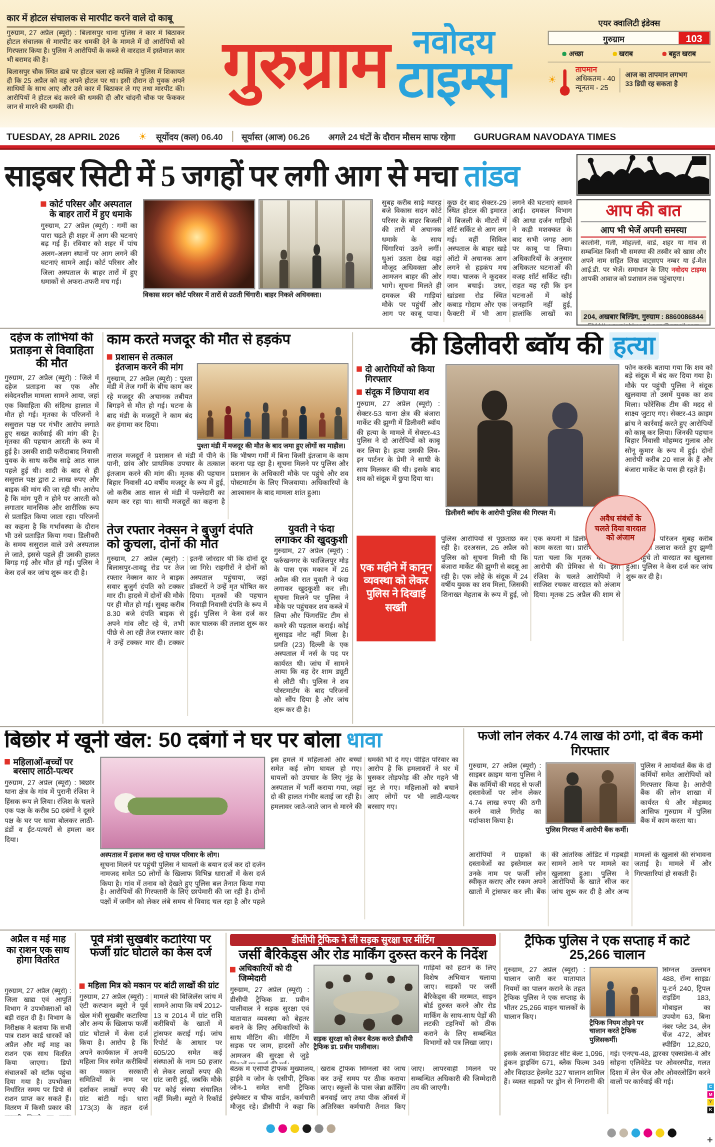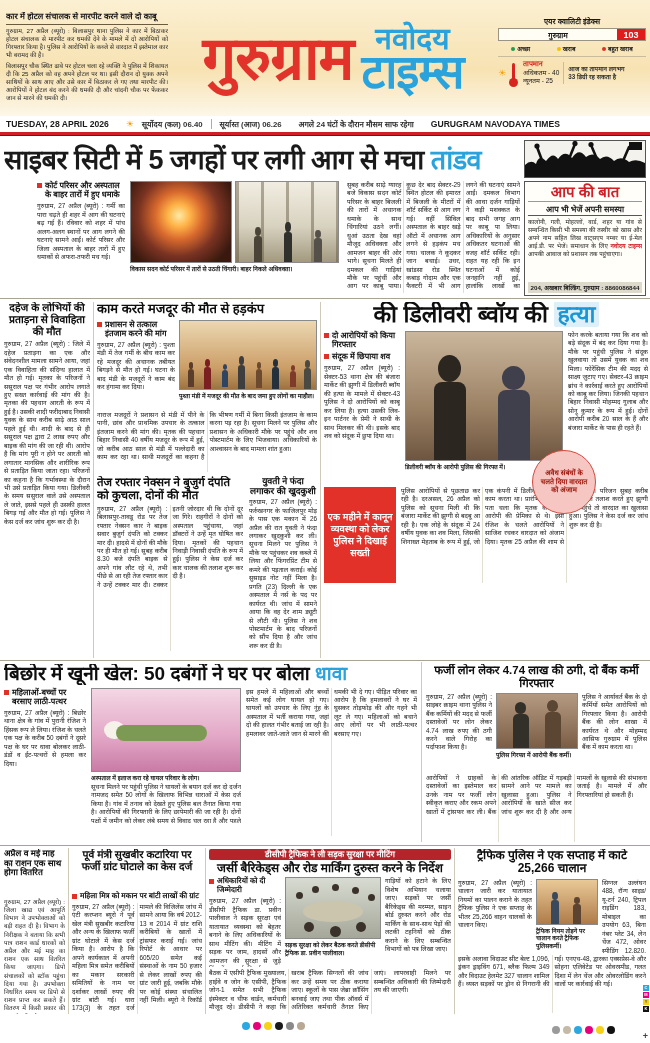--- a/index.html
+++ b/index.html
@@ -51,21 +51,21 @@
 .vsep{width:1px;height:22px;background:#c9bc9c;}
 .note{width:62px;font-size:6.3px;line-height:1.25;font-weight:bold;color:#333;}
 
 .dateline{left:0;top:116px;width:566px;height:16px;display:flex;align-items:center;padding:0 6px;gap:8px;background:#fff;}
 .dateline .d{font-size:8.6px;font-weight:bold;}
 .dateline .s{font-size:7.8px;font-weight:bold;color:#333;}
 .dl-sep{width:1px;height:10px;background:#b9ab8d;}
 .rule{left:0;top:132px;width:650px;height:4px;background:#d01f26;border-bottom:1px solid #7e1010;}
 
 .lead{left:4px;top:140px;width:516px;height:156px;}
-.lead .h1{font-size:27px;font-weight:900;letter-spacing:-.5px;white-space:nowrap;overflow:hidden;}
+.lead .h1{font-size:27px;font-weight:900;letter-spacing:-.5px;white-space:nowrap;overflow:hidden;font-family:Liberation Serif, serif;}
 .lead .row{display:flex;gap:5px;margin-top:4px;height:116px;}
 .aap{left:524px;top:140px;width:122px;height:156px;}
 .protest{width:122px;height:38px;border:1px solid #555;background:#f4f2ec;overflow:hidden;}
 .aapbox{margin-top:3px;border:1px solid #555;background:#fffef8;height:115px;padding:2px 3px;overflow:hidden;}
 .aapbox .t{color:#d01f26;font-size:15px;font-weight:900;text-align:center;line-height:1;}
 .aapbox .st{font-size:8px;font-weight:bold;text-align:center;border-top:1px solid #999;border-bottom:1px solid #d01f26;margin:2px 0;padding:1px 0;}
 .aapbox .bt{font-size:6.1px;}
 .aapbox .addr{background:#dedacb;font-size:6.2px;font-weight:bold;text-align:center;margin-top:2px;padding:1px 0;}
 .aapbox .mail{font-size:6px;text-align:center;color:#333;padding-top:1px;}
 .brand-red{color:#d01f26;font-weight:bold;}
@@ -220,21 +220,21 @@
   <div class="abs vr" style="left:93px;top:302px;height:356px;"></div>
   <div class="abs vr" style="left:320px;top:302px;height:356px;"></div>
 
   <div class="abs" style="left:4px;top:302px;width:86px;height:354px;overflow:hidden;">
     <div class="shd" style="font-size:10.5px;text-align:center;margin-bottom:3px;">दहेज के लोभियों की प्रताड़ना से विवाहिता की मौत</div>
     <div class="bt" style="height:306px;">गुरुग्राम, 27 अप्रैल (ब्यूरो) : जिले में दहेज प्रताड़ना का एक और संवेदनशील मामला सामने आया, जहां एक विवाहिता की संदिग्ध हालात में मौत हो गई। मृतका के परिजनों ने ससुराल पक्ष पर गंभीर आरोप लगाते हुए सख्त कार्रवाई की मांग की है। मृतका की पहचान आरती के रूप में हुई है। उसकी शादी फरीदाबाद निवासी युवक के साथ करीब साढ़े आठ साल पहले हुई थी। शादी के बाद से ही ससुराल पक्ष द्वारा 2 लाख रुपए और बाइक की मांग की जा रही थी। आरोप है कि मांग पूरी न होने पर आरती को लगातार मानसिक और शारीरिक रूप से प्रताड़ित किया जाता रहा। परिजनों का कहना है कि गर्भावस्था के दौरान भी उसे प्रताड़ित किया गया। डिलीवरी के समय ससुराल वाले उसे अस्पताल ले जाते, इससे पहले ही उसकी हालत बिगड़ गई और मौत हो गई। पुलिस ने केस दर्ज कर जांच शुरू कर दी है।</div>
   </div>
 
   <div class="abs" style="left:97px;top:302px;width:220px;height:170px;overflow:hidden;">
     <div class="shd" style="font-size:13px;margin-bottom:3px;">काम करते मजदूर की मौत से हड़कंप</div>
-    <div style="display:flex;gap:4px;">
+    <div style="display:flex;gap:4px;align-items:flex-end;">
       <div style="width:78px;flex:none;">
         <div class="bullet">
             <span class="sq"></span>
             <span>प्रशासन से तत्काल इंतजाम करने की मांग</span>
           </div>
         <div class="bt" style="height:68px;">गुरुग्राम, 27 अप्रैल (ब्यूरो) : पुश्ता मंडी में तेज गर्मी के बीच काम कर रहे मजदूर की अचानक तबीयत बिगड़ने से मौत हो गई। घटना के बाद मंडी के मजदूरों ने काम बंद कर हंगामा कर दिया।</div>
       </div>
       <div style="flex:1;">
         <div class="ph ph-crowd" style="width:100%;height:70px;">
           <span class="fig" style="left:8px;bottom:2px;width:6px;height:18px;background:#5a3d2b;"></span>
@@ -332,21 +332,21 @@
     </div>
     <div class="bt c3" style="height:84px;margin-top:3px;">आरोपियों ने ग्राहकों के दस्तावेजों का इस्तेमाल कर उनके नाम पर फर्जी लोन स्वीकृत कराए और रकम अपने खातों में ट्रांसफर कर ली। बैंक की आंतरिक ऑडिट में गड़बड़ी सामने आने पर मामले का खुलासा हुआ। पुलिस ने आरोपियों के खाते सीज कर जांच शुरू कर दी है और अन्य मामलों के खुलासे की संभावना जताई है। मामले में और गिरफ्तारियां हो सकती हैं।</div>
   </div>
 
   <div class="abs hr" style="left:0;top:845px;width:650px;"></div>
   <div class="abs vr" style="left:68px;top:848px;height:166px;"></div>
   <div class="abs vr" style="left:205px;top:848px;height:166px;"></div>
   <div class="abs vr" style="left:454px;top:848px;height:166px;"></div>
 
   <div class="abs" style="left:4px;top:849px;width:61px;height:165px;overflow:hidden;">
-    <div class="shd" style="font-size:8.6px;margin-bottom:20px;">अप्रैल व मई माह का राशन एक साथ होगा वितरित</div>
+    <div class="shd" style="font-size:8.6px;text-align:center;margin-bottom:20px;">अप्रैल व मई माह का राशन एक साथ होगा वितरित</div>
     <div class="bt" style="height:128px;font-size:6.2px;">गुरुग्राम, 27 अप्रैल (ब्यूरो) : जिला खाद्य एवं आपूर्ति विभाग ने उपभोक्ताओं को बड़ी राहत दी है। विभाग के निरीक्षक ने बताया कि सभी पात्र राशन कार्ड धारकों को अप्रैल और मई माह का राशन एक साथ वितरित किया जाएगा। डिपो संचालकों को स्टॉक पहुंचा दिया गया है। उपभोक्ता निर्धारित समय पर डिपो से राशन प्राप्त कर सकते हैं। वितरण में किसी प्रकार की गड़बड़ी मिलने पर सख्त कार्रवाई की जाएगी।</div>
   </div>
 
   <div class="abs" style="left:72px;top:849px;width:130px;height:165px;overflow:hidden;">
     <div class="shd" style="font-size:10.5px;text-align:center;margin-bottom:19px;">पूर्व मंत्री सुखबीर कटारिया पर फर्जी ग्रांट घोटाले का केस दर्ज</div>
     <div class="bullet" style="font-size:7.4px;">
         <span class="sq"></span>
         <span>महिला मित्र को मकान पर बांटी लाखों की ग्रांट</span>
       </div>
     <div class="bt c2" style="height:118px;">गुरुग्राम, 27 अप्रैल (ब्यूरो) : एंटी करप्शन ब्यूरो ने पूर्व खेल मंत्री सुखबीर कटारिया और अन्य के खिलाफ फर्जी ग्रांट घोटाले में केस दर्ज किया है। आरोप है कि अपने कार्यकाल में अपनी महिला मित्र समेत करीबियों का मकान सरकारी समितियों के नाम पर दर्शाकर लाखों रुपए की ग्रांट बांटी गई। धारा 173(3) के तहत दर्ज मामले की विजिलेंस जांच में सामने आया कि वर्ष 2012-13 व 2014 में ग्रांट राशि करीबियों के खातों में ट्रांसफर कराई गई। जांच रिपोर्ट के आधार पर 605/20 समेत कई संस्थाओं के नाम 50 हजार से लेकर लाखों रुपए की ग्रांट जारी हुई, जबकि मौके पर कोई संस्था संचालित नहीं मिली। ब्यूरो ने रिकॉर्ड कब्जे में लेकर जांच शुरू कर दी है।</div>

